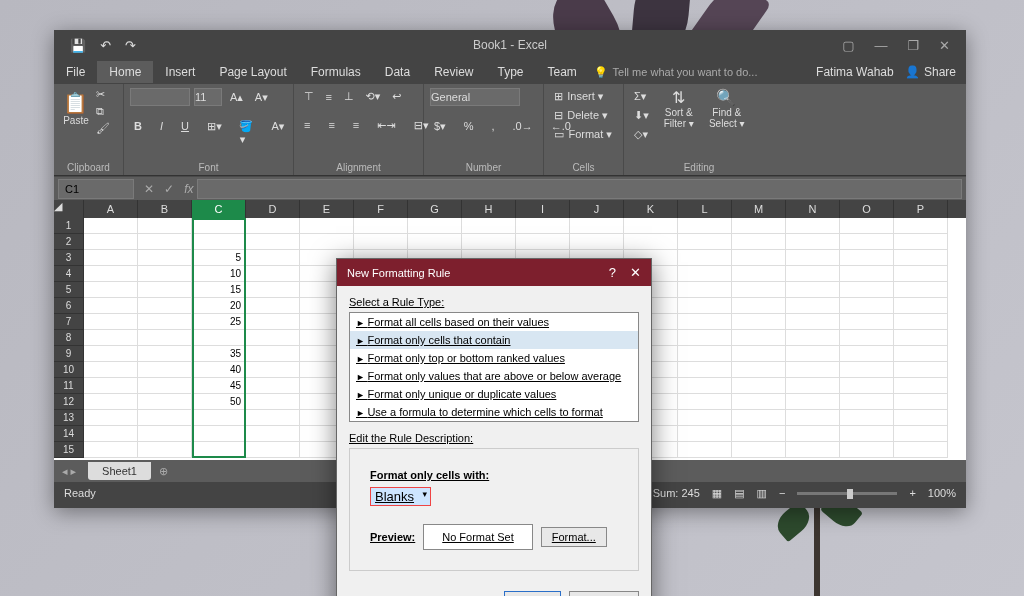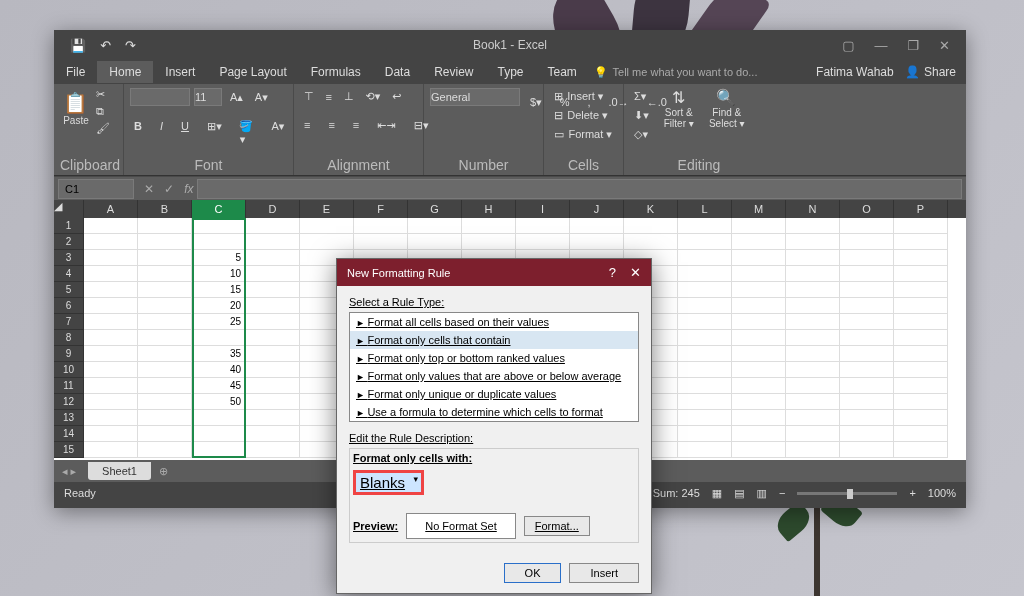--- a/index.html
+++ b/index.html
@@ -77,21 +77,21 @@
     color: #ddd;
     border-bottom: 1px solid #333;
   }
   .ribbon-group {
     display: flex;
     flex-direction: column;
     border-right: 1px solid #4a4a4a;
     padding: 4px 6px 0;
   }
   .group-body { display: flex; flex: 1; gap: 4px; align-items: flex-start; }
-  .group-label { text-align: center; font-size: 14px; color: #bbb; padding: 2px 0; }
+  .group-label { text-align: center; font-size: 10px; color: #bbb; padding: 2px 0; }
   .rbtn { display: inline-block; padding: 2px 4px; font-size: 11px; cursor: pointer; }
   .big-icon { width: 32px; height: 40px; display: flex; flex-direction: column; align-items: center; justify-content: center; font-size: 10px; }
   .mini-icons { display: flex; flex-direction: column; gap: 4px; font-size: 11px; }
   .font-row { display: flex; gap: 4px; align-items: center; }
   .font-select { background: #6a6a6a; border: 1px solid #7a7a7a; height: 18px; font-size: 11px; color: #ddd; }
   .fw { width: 60px; }
   .fs { width: 28px; }
   .row2 { display: flex; gap: 10px; margin-top: 6px; }
   .styles-group { display: flex; gap: 6px; }
   .style-btn { display: flex; flex-direction: column; align-items: center; width: 60px; font-size: 10px; text-align: center; cursor: pointer; }
@@ -156,23 +156,23 @@
     z-index: 10;
     font-size: 11px;
   }
   .dialog-title { height: 27px; background: #7d1f2d; color: #fff; display: flex; align-items: center; padding: 0 10px; }
   .dialog-title-controls { margin-left: auto; display: flex; gap: 14px; font-size: 13px; }
   .dialog-body { padding: 10px 12px; text-decoration: underline; }
   .rule-list { border: 1px solid #888; background: #fff; margin: 4px 0 10px 0; }
   .rule-item { padding: 3px 6px; cursor: pointer; }
   .rule-item.selected { background: #d8e6f2; }
   .rule-item::before { content: "► "; font-size: 9px; }
-  .desc-box { border: 1px solid #ccc; padding: 3px; margin-top: 4px; }
+  .desc-box { border: 1px solid #ccc; padding: 20px; margin-top: 4px; }
   .desc-box .row { display: flex; align-items: center; gap: 8px; }
-  .blanks-select { border: 3px solid #ef4444; background: #cde5ff; padding: 1px 16px 1px 4px; font-size: 15px; position: relative; }
+  .blanks-select { border: 1px solid #ef4444; background: #cde5ff; padding: 1px 16px 1px 4px; font-size: 13px; position: relative; }
   .blanks-select::after { content: "▾"; position: absolute; right: 3px; font-size: 9px; }
   .preview-row { display: flex; align-items: center; gap: 8px; margin-top: 18px; }
   .preview-box { border: 1px solid #888; padding: 6px 18px; background: #fff; }
   .format-btn { border: 1px solid #888; padding: 3px 10px; background: #e8e8e8; cursor: pointer; }
   .dialog-footer { display: flex; justify-content: flex-end; gap: 8px; padding: 10px 12px; }
   .dlg-btn { border: 1px solid #888; padding: 3px 20px; background: #e8e8e8; cursor: pointer; font-size: 11px; }
   .dlg-btn.primary { border: 1px solid #2a6fc9; }
   
   .section-label { text-decoration: underline; }
 </style>
@@ -274,21 +274,21 @@
           <span class="rbtn">≡</span>
           <span class="rbtn">≡</span>
           <span class="rbtn">≡</span>
           <span class="rbtn">⇤⇥</span>
           <span class="rbtn">⊟▾</span>
         </div>
       </div>
       <div class="group-label">Alignment</div>
     </div>
     <div class="ribbon-group" style="width:120px">
-      <div class="group-body" style="flex-direction:row;gap:6px">
+      <div class="group-body" style="flex-direction:column;gap:6px">
         <div class="font-row">
           <input class="font-select" style="width: 90px;" value="General">
         </div>
         <div class="row2">
           <span class="rbtn">$▾</span>
           <span class="rbtn">%</span>
           <span class="rbtn">,</span>
           <span class="rbtn">.0→</span>
           <span class="rbtn">←.0</span>
         </div>

